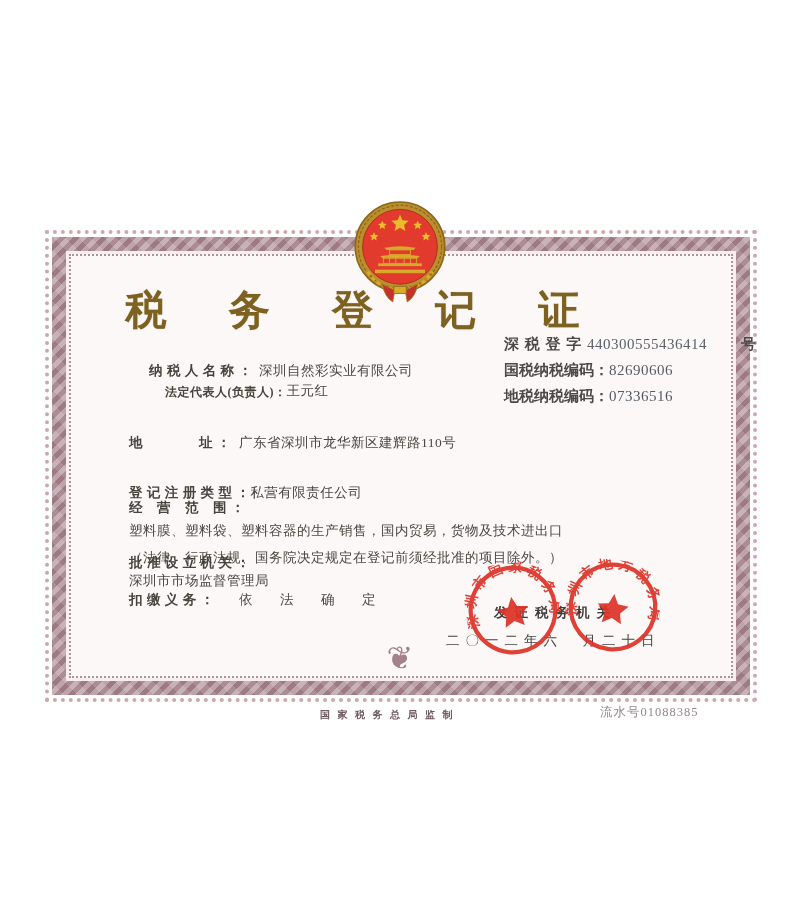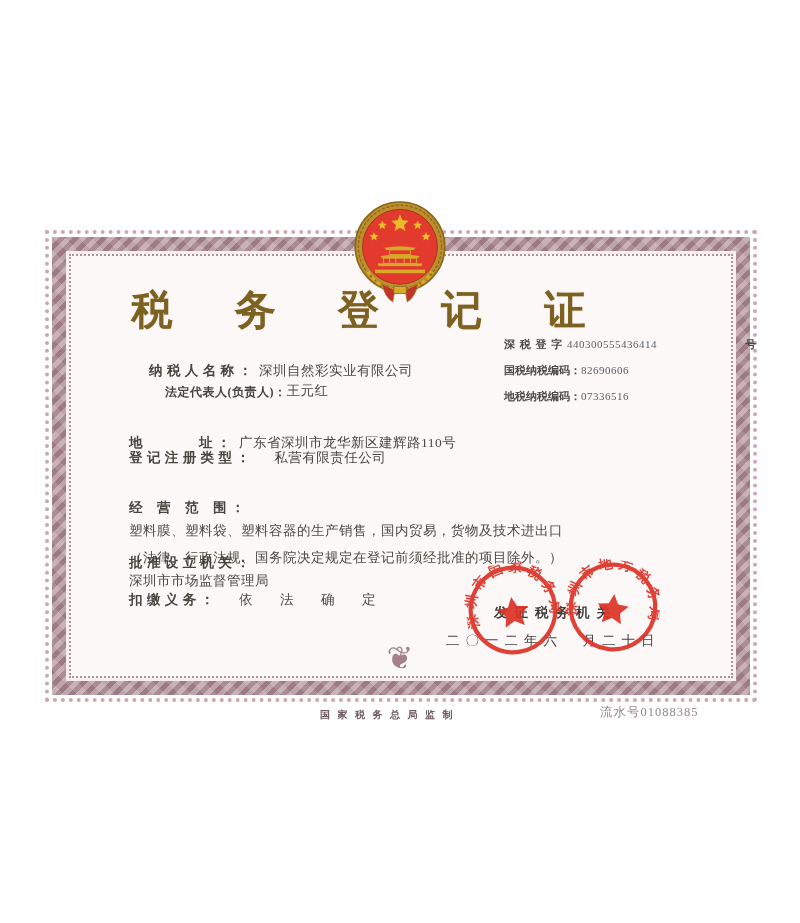--- a/index.html
+++ b/index.html
@@ -14,36 +14,36 @@
            background-image:repeating-linear-gradient(135deg, rgba(255,255,255,.28) 0 5px, rgba(96,60,68,.10) 5px 10px),
                             repeating-linear-gradient(45deg, rgba(255,255,255,.12) 0 9px, rgba(96,60,68,.08) 9px 18px); }
   .paper { position:absolute; inset:24px; background:#fcf8f8; border:2px dotted #b2909a; box-shadow:0 0 0 3px #f6eff0; }
   .crest { position:absolute; left:50%; top:642px; transform:translateX(-50%); z-index:2;
            color:#a5828b; font-size:32px; line-height:1; text-shadow:0 1px 0 #fff; }
 
   
   .emblem { position:absolute; left:341px; top:201px; width:118px; height:104px; z-index:3; }
 
   
-  .title { position:absolute; left:13px; top:283px; width:691px; text-align:center; z-index:2;
+  .title { position:absolute; left:7px; top:283px; width:691px; text-align:center; z-index:2;
            font-size:41px; font-weight:bold; color:#7c6120; letter-spacing:26px; padding-left:26px;
            text-shadow:0 0 1px rgba(124,97,32,.55); }
 
   
   .serial { position:absolute; left:504px; top:331px; width:253px; z-index:2;
-            font-size:11px; line-height:26px; color:#4c4a48; font-weight:600; }
+            font-size:15px; line-height:26px; color:#4c4a48; font-weight:600; }
   .serial .l1 { display:flex; justify-content:space-between; letter-spacing:1px; }
   .serial .num { color:#5c6167; font-weight:normal; letter-spacing:0.5px; font-family:"Liberation Serif",serif; }
   .serial .code { color:#565b62; font-weight:normal; letter-spacing:0.5px; }
 
   
   .field { position:absolute; left:129px; display:flex; font-size:13.5px; color:#47443e; z-index:1; }
   .field .lbl { white-space:pre; min-width:110px; font-weight:600; letter-spacing:0.5px; }
   .field .val { white-space:pre-wrap; max-width:452px; letter-spacing:0.5px; color:#4b4741; }
-  .f1 { top:362px;margin-left:20px; } .f2 { top:382px;margin-left:36px; } .f3 { top:434px; } .f4 { top:449px;gap:24px; }
+  .f1 { top:362px;margin-left:20px; } .f2 { top:382px;margin-left:36px; } .f3 { top:434px; } .f4 { top:484px; }
   .f5 { top:499px;flex-direction:column; } .f5 .val { line-height:27px; }
   .f6 { top:554px;flex-direction:column; } .f7 { top:591px; } .f7 .val { letter-spacing:7px; }
   .compact .lbl { font-size:12px; padding-top:1.5px; }
 
   
   .issuer { position:absolute; left:494px; top:604px; z-index:2; font-size:13.5px;
             letter-spacing:7px; color:#3f3d3a; font-weight:600; }
   .idate  { position:absolute; left:446px; top:632px; z-index:2; font-size:13.5px;
             letter-spacing:6px; color:#45433f; }
   .stamp { position:absolute; width:94px; height:94px; z-index:4; opacity:.92; }

